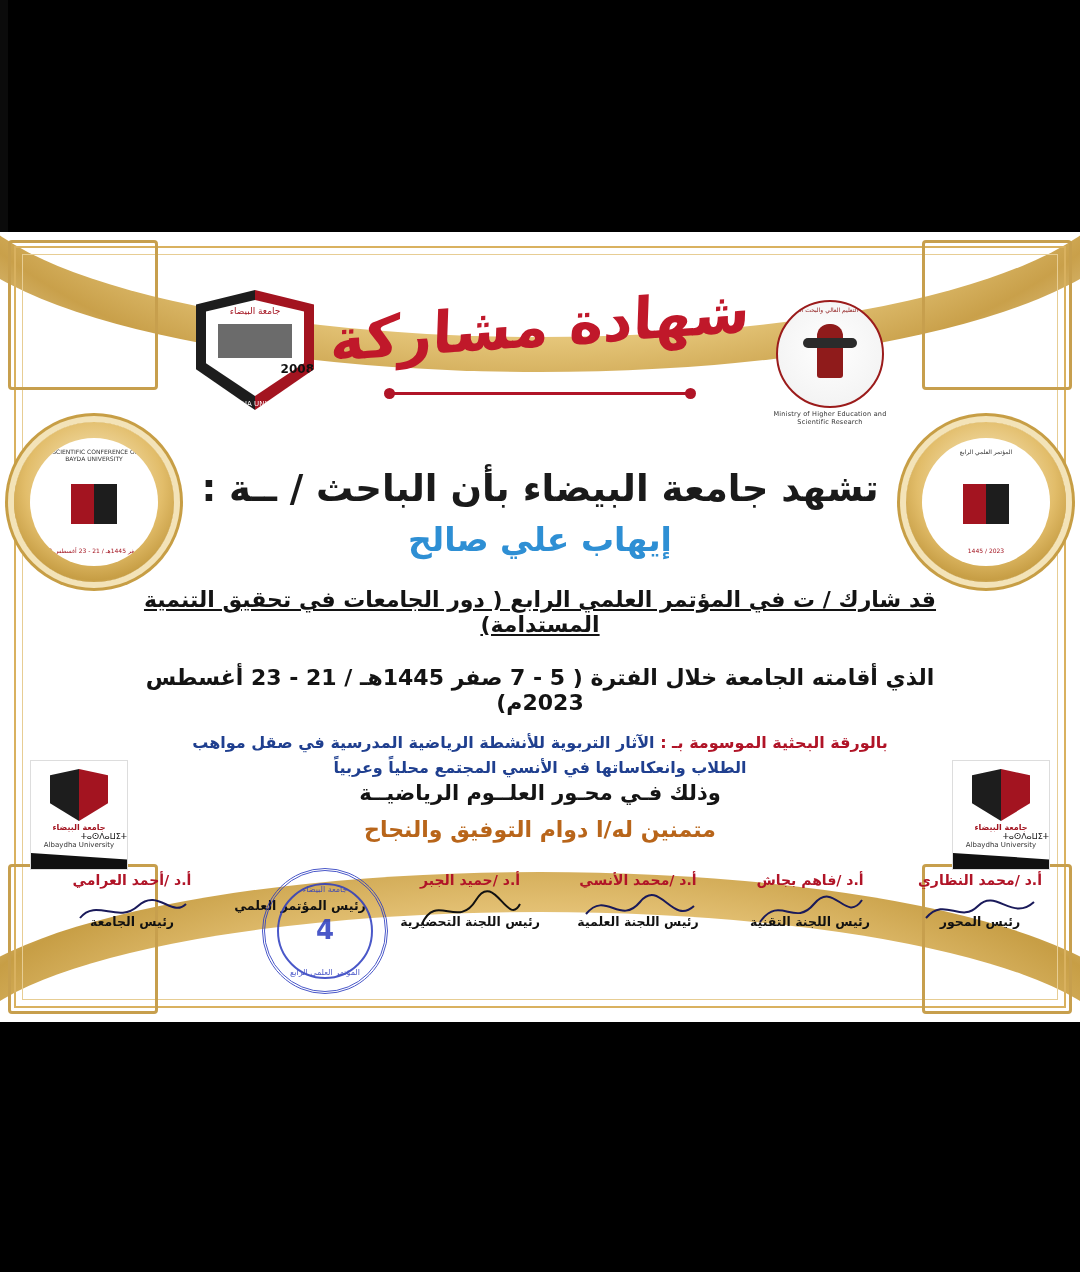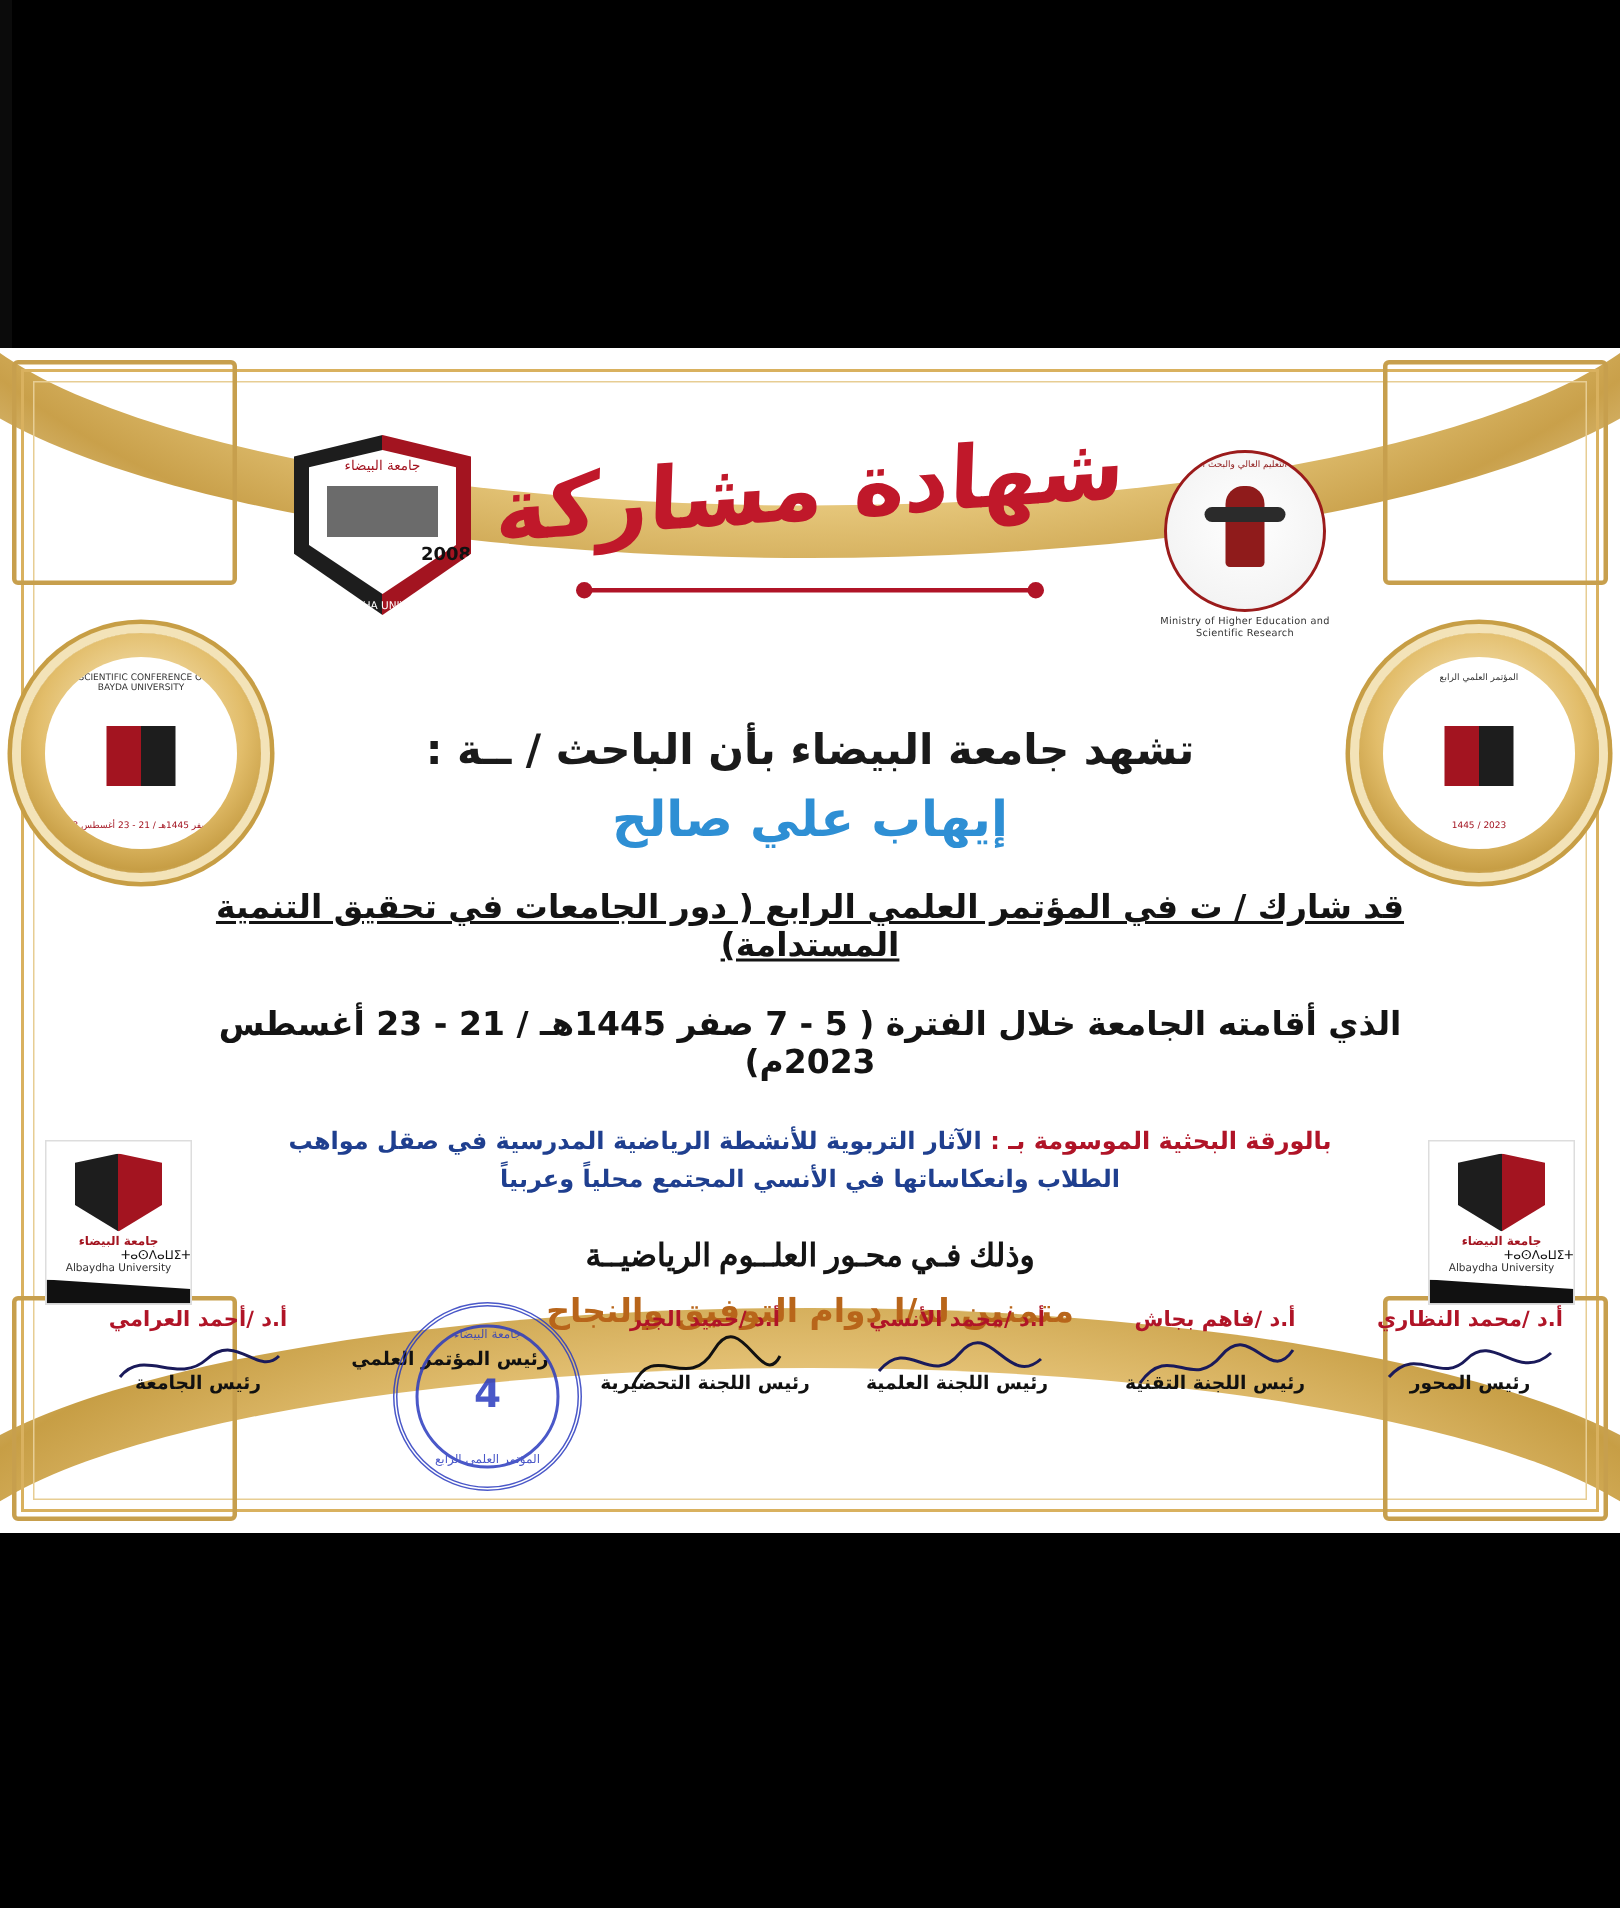--- a/index.html
+++ b/index.html
@@ -81,27 +81,27 @@
   .sidebadge .t1{font-size:8px;text-align:center;color:#a31420;font-weight:bold;}
   .sidebadge .t2{font-size:8px;color:#111;}
   .sidebadge .t3{font-size:7px;text-align:center;color:#333;}
   .sidebadge .blk{position:absolute;left:0;bottom:0;width:100%;height:16px;background:#111;
      clip-path:polygon(0 0,100% 40%,100% 100%,0 100%);}
   .sb-left{left:30px;top:528px;}
   .sb-right{right:30px;top:528px;}
 
   
   .body{position:absolute;left:120px;right:120px;top:235px;text-align:center;}
-  .line-awards{font-size:28px;font-weight:bold;color:#1a1a1a;letter-spacing:0;margin-top:16px;}
+  .line-awards{font-size:37px;font-weight:bold;color:#1a1a1a;letter-spacing:0;}
   .recipient{margin-top:10px;font-size:33px;font-weight:bold;color:#2e8fd4;}
   .line-part{margin-top:28px;font-size:22px;font-weight:bold;color:#141414;text-decoration:underline;}
   .line-period{margin-top:28px;font-size:22px;font-weight:bold;color:#141414;}
-  .paper-row{margin-top:28px;font-size:16px;font-weight:bold;color:#1f3f8f;line-height:1.55;}
+  .paper-row{margin-top:16px;font-size:16px;font-weight:bold;color:#1f3f8f;line-height:1.55;}
   .paper-row .lbl{color:#b01427;}
-  .axis{margin-top:26px;font-size:21px;font-weight:bold;color:#141414;letter-spacing:1px;font-family:Liberation Serif, serif;}
+  .axis{font-size:21px;font-weight:bold;color:#141414;letter-spacing:1px;}
   .wish{margin-top:12px;font-size:22px;font-weight:bold;color:#b8651a;}
 
   
   .sigs{position:absolute;left:0;right:0;top:640px;height:120px;}
   .sig{position:absolute;text-align:center;width:180px;}
   .sig .nm{font-size:14px;font-weight:bold;color:#b01427;white-space:nowrap;}
   .sig .role{font-size:12.5px;font-weight:bold;color:#111;margin-top:26px;white-space:nowrap;}
   .sig .scribble{position:absolute;left:50%;transform:translateX(-50%);top:16px;width:120px;height:42px;}
   .s1{right:10px;}
   .s2{right:180px;}

